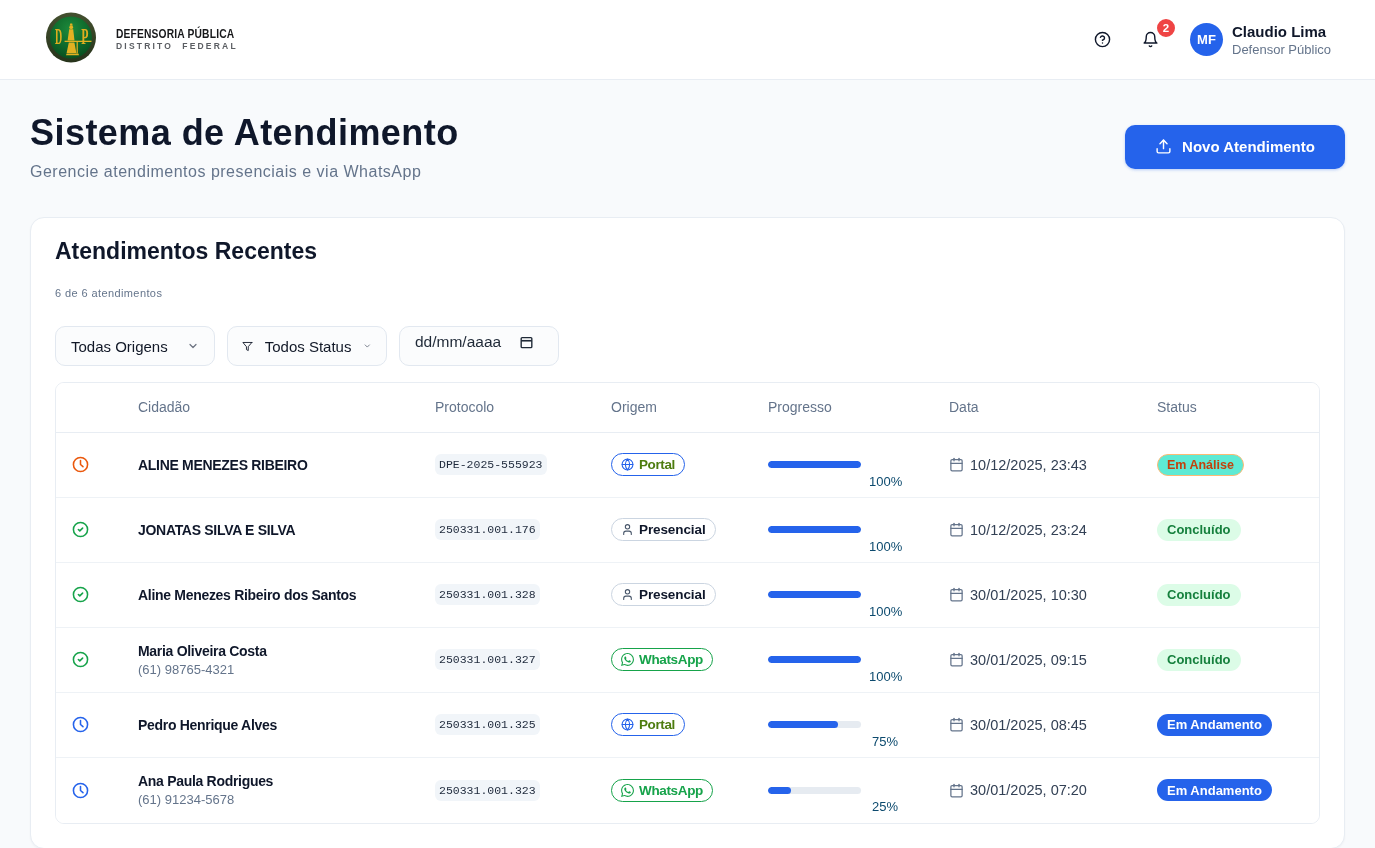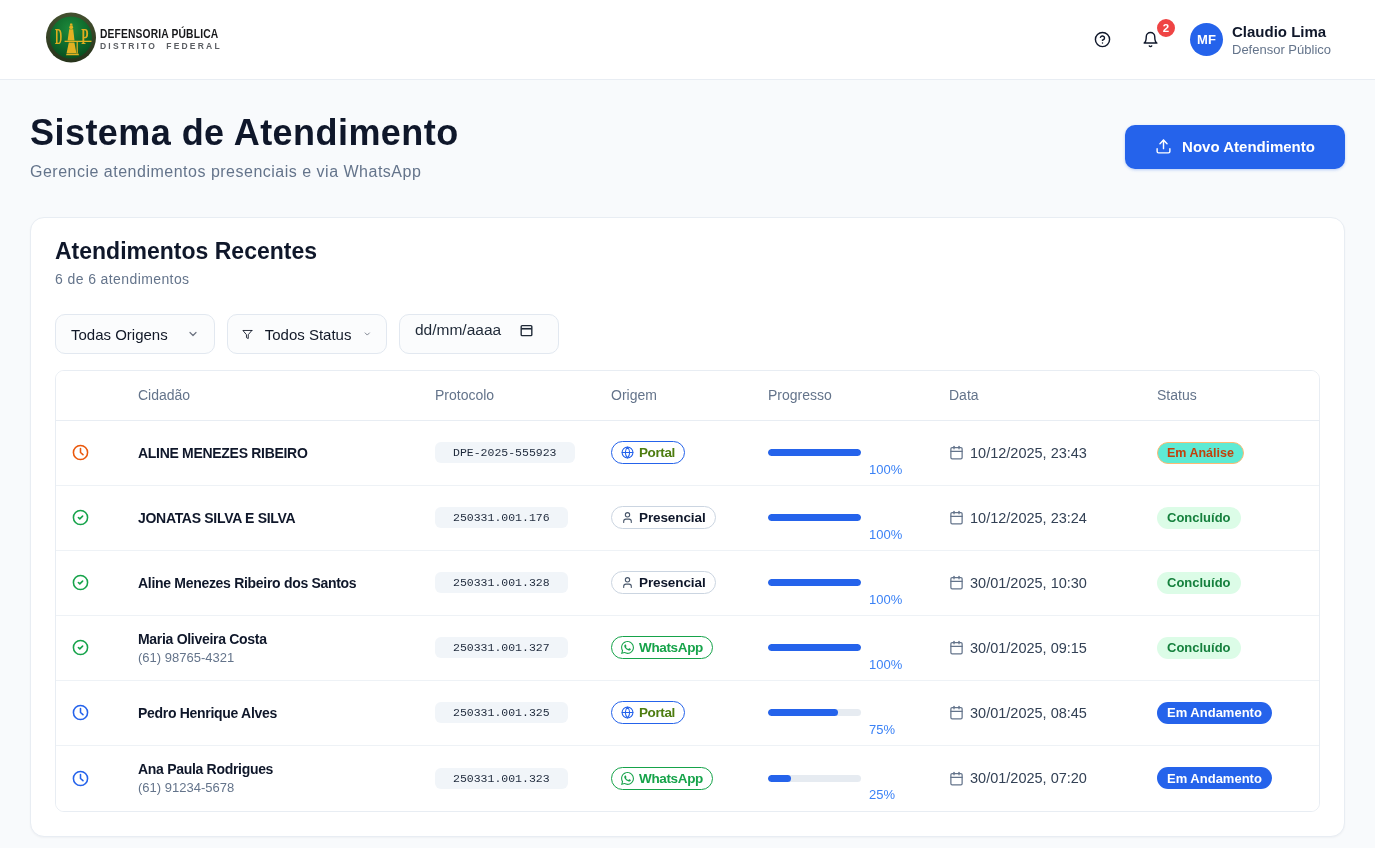--- a/index.html
+++ b/index.html
@@ -10,21 +10,21 @@
     background:#f8fafc;
     color:#0f172a;
   }
   
   .topbar {
     height:80px; background:#fff; border-bottom:1px solid #e8edf3;
     display:flex; align-items:center; justify-content:space-between;
     padding:0 44px 0 30px;
   }
   .brand { display:flex; align-items:center; margin-left:16px; }
-  .brand-text { margin-left:4px; }
+  .brand-text { margin-left:20px; }
   .brand-title {
     font-size:13px; font-weight:bold; color:#17181a; letter-spacing:.2px; line-height:12px;
     transform:scaleX(.79); transform-origin:left center; white-space:nowrap;
   }
   .brand-sub {
     font-size:8.5px; font-weight:bold; color:#5b5e63; letter-spacing:2.2px; line-height:9px;
     margin-top:2.5px; white-space:nowrap;
   }
   .top-right { display:flex; align-items:center; }
   .icon-btn { position:relative; display:flex; align-items:center; justify-content:center; }
@@ -50,21 +50,21 @@
     display:flex; align-items:center; justify-content:center; gap:10px;
     font-size:15px; font-weight:600; box-shadow:0 1px 3px rgba(37,99,235,.3);
   }
   
   .card {
     margin:36px 30px 0 30px; background:#fff; border:1px solid #e8edf3;
     border-radius:14px; padding:20px 24px 24px 24px;
     box-shadow:0 1px 2px rgba(15,23,42,.04);
   }
   .card h2 { font-size:23px; font-weight:bold; color:#0f172a; }
-  .card .count { font-size:14px; color:#64748b; margin-top:6px; letter-spacing:.4px; }
+  .card .count { font-size:11px; color:#64748b; margin-top:22px; letter-spacing:.4px; }
   
   .filters { display:flex; margin-top:27px; gap:12px; }
   .search {
     flex:1; height:40px; border:1px solid #e2e8f0; border-radius:10px; background:#fbfcfd;
     display:flex; align-items:center; padding:0 12px; gap:10px;
   }
   .search .ph { font-size:15px; color:#7b8794; }
   .selbox {
     height:40px; border:1px solid #e2e8f0; border-radius:10px; background:#fbfcfd;
     display:flex; align-items:center; font-size:15px; color:#111827; padding:0 14px;
@@ -82,34 +82,34 @@
   }
   .trow:last-child { border-bottom:none; }
   .thead { height:49.5px; border-bottom:1px solid #e8edf3; }
   .thead div { font-size:14px; font-weight:500; color:#64748b; }
   .trow.r { height:65px; }
   .cell-icon { display:flex; justify-content:flex-start; padding-left:16px; }
   .name { font-size:14px; font-weight:bold; color:#0f172a; letter-spacing:-.3px; }
   .phone { font-size:13px; color:#64748b; margin-top:3px; }
   .chip {
     display:inline-block; font-family:"Liberation Mono", monospace; font-size:11.5px;
-    color:#1e293b; background:#f1f5f9; border-radius:6px; padding:4px 18px; letter-spacing:0;
+    color:#1e293b; background:#f1f5f9; border-radius:6px; padding:4px 4px; letter-spacing:0;
   }
   .obadge {
     display:inline-flex; align-items:center; gap:5px; height:23px; padding:0 9px;
     border-radius:999px; font-size:13.5px; font-weight:600; border:1px solid;
     background:#fff;
   }
   .obadge.portal { color:#4d7c0f; border-color:#2563eb; letter-spacing:-.4px; }
   .obadge.presencial { color:#0f172a; border-color:#cbd5e1; letter-spacing:-.1px; }
   .obadge.whatsapp { color:#16a34a; border-color:#16a34a; letter-spacing:-.35px; }
   .prog { display:flex; align-items:center; gap:8px; }
   .bar { width:93px; height:7px; border-radius:99px; background:#e6ebf1; overflow:hidden; }
   .bar > i { display:block; height:100%; background:#2563eb; border-radius:99px; }
-  .pct { font-size:13px; color:#3b82f6; width:32px; text-align:left;margin-top:33px; }
+  .pct { font-size:13px; color:#0c4a6e; width:32px; text-align:center;margin-top:33px; }
   .datecell { display:flex; align-items:center; gap:6px; font-size:14.5px; color:#334155; }
   .spill {
     display:inline-flex; align-items:center; height:22px; padding:0 10px;
     border-radius:999px; font-size:13px; font-weight:bold;
   }
   .spill.analise { background:#5eead4; color:#c2410c; border:1px solid #fdba74; font-size:12.5px; padding:1px 9px; }
   .spill.concluido { background:#dcfce7; color:#15803d; }
   .spill.andamento { background:#2563eb; color:#fff; }
   .actions { display:flex; align-items:center; gap:27px; padding-left:16px; }
 </style>

